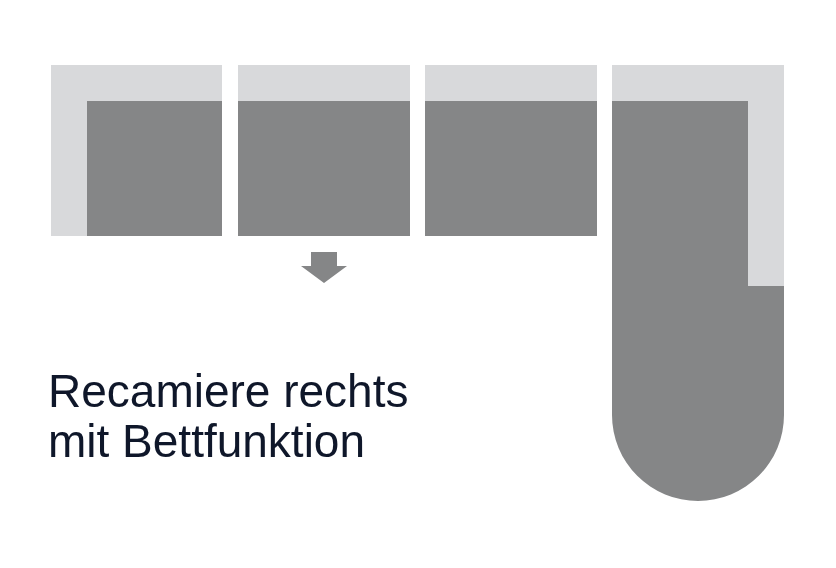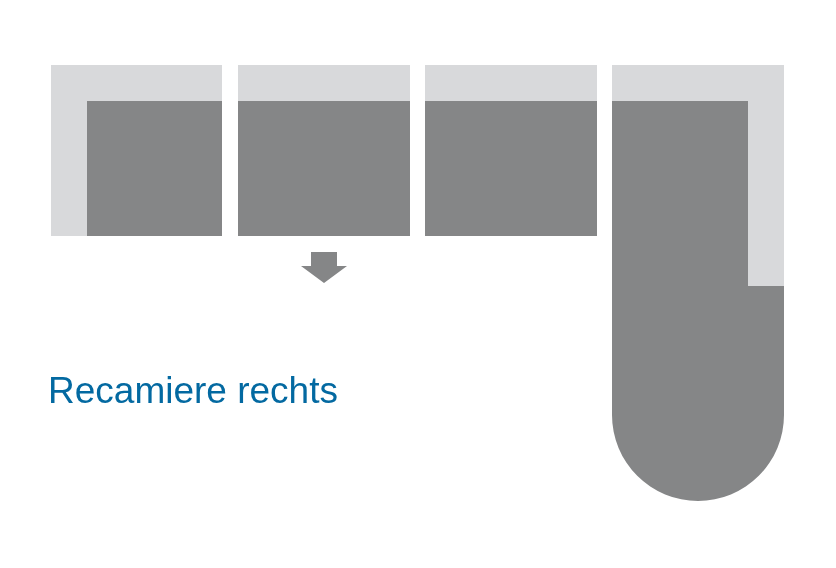--- a/index.html
+++ b/index.html
@@ -8,23 +8,23 @@
       background: #ffffff;
       position: relative;
       overflow: hidden;
       font-family: "Liberation Sans", sans-serif;
     }
     .canvas { position: absolute; left: 0; top: 0; }
     .caption {
       position: absolute;
       left: 48px;
       top: 366px;
-      font-size: 37px;
+      font-size: 46px;
       line-height: 50px;
-      color: #0369a1;
+      color: #0f172a;
       letter-spacing: 0px;
     }
     .caption span { display: block; white-space: nowrap; }
   </style>
 </head>
 <body>
 
 <svg class="canvas" width="836" height="568" viewBox="0 0 836 568">
 
   <g>
@@ -47,13 +47,14 @@
     <rect x="612" y="65" width="172" height="36" fill="#d8d9db"></rect>
     <rect x="748" y="101" width="36" height="185" fill="#d8d9db"></rect>
     <path d="M612 101 L748 101 L748 286 L784 286 L784 415 A86 86 0 0 1 612 415 Z" fill="#858687"></path>
   </g>
 
   <path d="M311 252 L337 252 L337 266 L347 266 L324 283 L301 266 L311 266 Z" fill="#858687"></path>
 </svg>
 
 <div class="caption">
   <span>Recamiere rechts</span>
+  <span>mit Bettfunktion</span>
 </div>
 
 </body></html>

